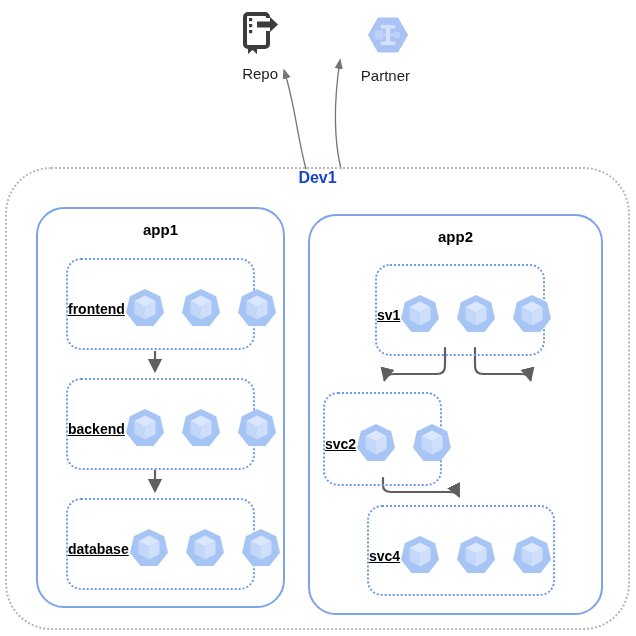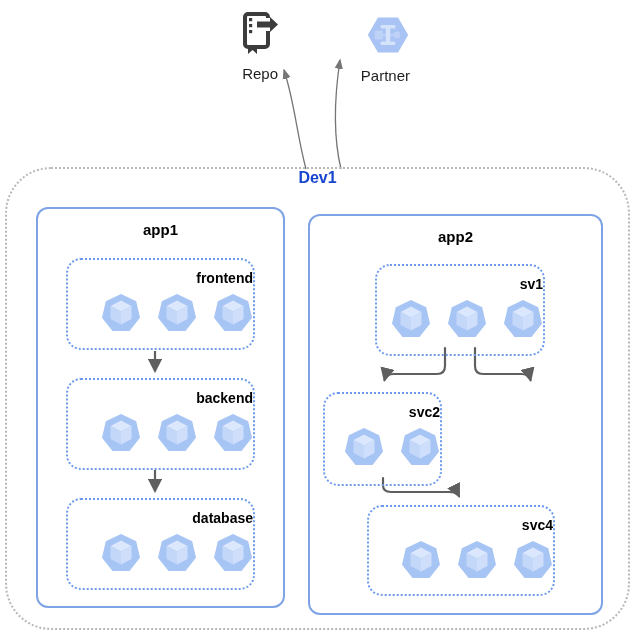--- a/index.html
+++ b/index.html
@@ -22,30 +22,30 @@
     border:2px dotted var(--outer_border,#b8b8b8);border-radius:46px;
   }
   .boundary-label{
     text-align:center;margin-top:0;font-size:16px;font-weight:bold;
     color:var(--boundary_label,#1745cf);
   }
 
   
   .app{
     position:absolute;border:2px solid var(--app_border,#7ea4e6);
-    border-radius:12px;background:#ffffff00;
+    border-radius:28px;background:#ffffff00;
   }
   #app1{left:36px;top:207px;width:245px;height:397px;}
   #app2{left:308px;top:214px;width:291px;height:397px;}
   .app-title{text-align:center;margin-top:12px;font-size:15px;font-weight:bold;color:#000;}
 
   
   .service{
     position:absolute;border:2px dotted var(--service_border,#6d99ee);
-    border-radius:15px;display:flex;flex-direction:column;align-items:flex-end;
+    border-radius:15px;display:flex;flex-direction:row;align-items:center;text-decoration:underline;
   }
   .svc-title{margin-top:10px;font-size:14px;font-weight:bold;color:#000;}
   .pods{display:flex;gap:16px;margin-top:8px;justify-content:center;}
   .pod{display:block;width:40px;height:38px;}
 
   
   #svc-frontend{left:28px;top:49px;width:185px;height:88px;}
   #svc-backend{left:28px;top:169px;width:185px;height:88px;}
   #svc-database{left:28px;top:289px;width:185px;height:88px;}
   

